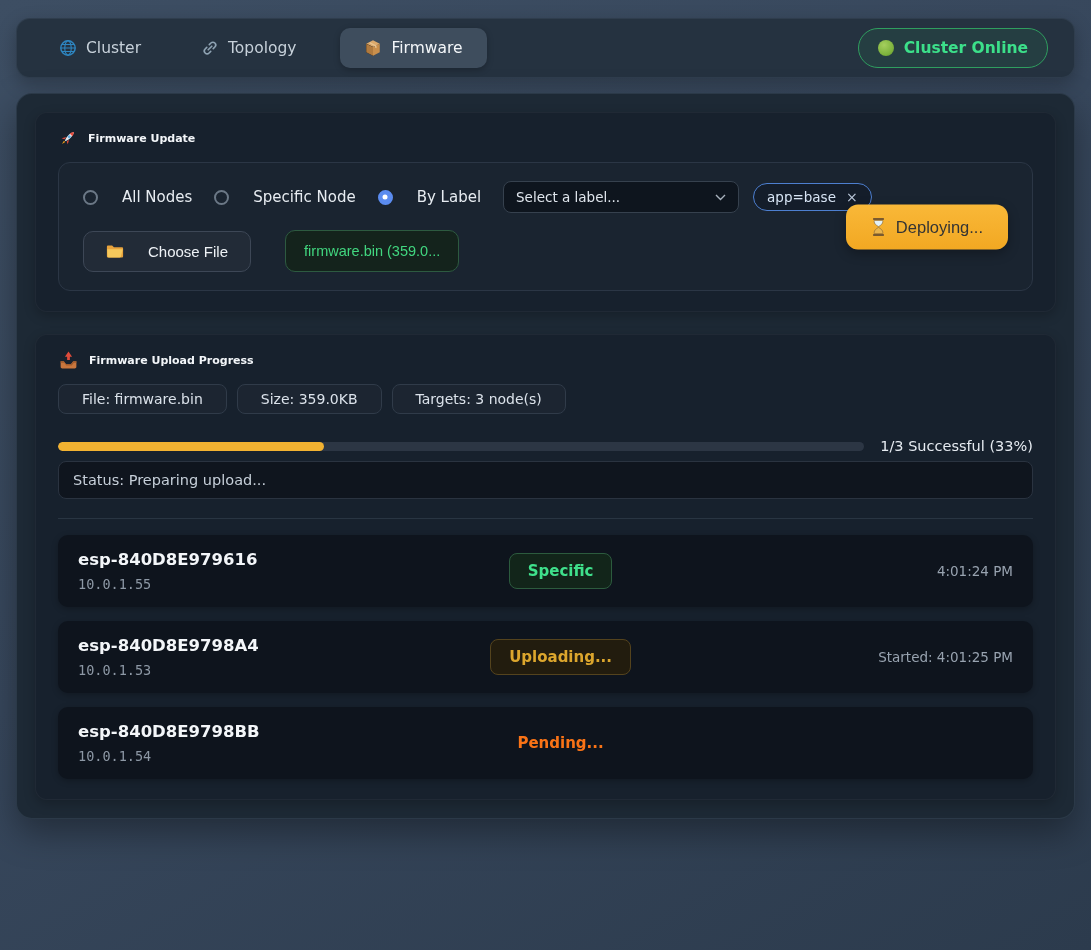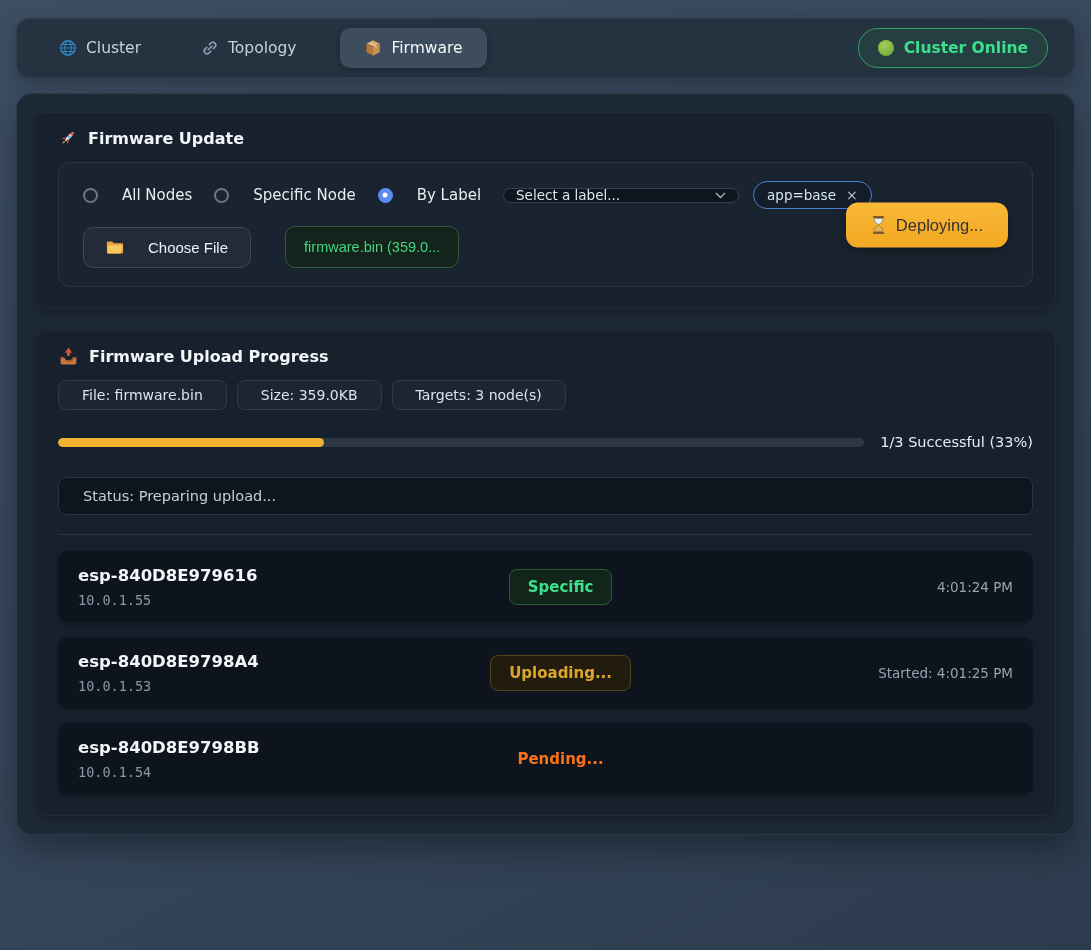--- a/index.html
+++ b/index.html
@@ -59,21 +59,21 @@
   .card {
     background: #17212d;
     border: 1px solid rgba(255,255,255,0.04);
     border-radius: 12px;
     padding: 15px 22px 20px 22px;
     box-shadow: 0 4px 12px rgba(0,0,0,0.22);
   }
   .card + .card { margin-top: 22px; }
   .card-title {
     display: flex; align-items: center; gap: 10px;
-    font-size: 16px; font-weight: bold; color: #f3f6f9;
+    font-size: 11px; font-weight: bold; color: #f3f6f9;
   }
 
   
   .form-box {
     margin-top: 14px;
     border: 1px solid #2b3645;
     background: rgba(255,255,255,0.015);
     border-radius: 12px;
     padding: 18px 24px;
     position: relative;
@@ -89,21 +89,21 @@
   .radio-option.checked .radio-circle {
     border-color: #5b8cf0; background: #5b8cf0;
   }
   .radio-option.checked .radio-circle::after {
     content: ""; position: absolute; left: 50%; top: 50%;
     width: 5px; height: 5px; border-radius: 50%; background: #fff;
     transform: translate(-50%, -50%);
   }
   .radio-label { font-size: 15px; color: #e7ecf1; }
   .label-select {
-    width: 236px; height: 15px;
+    width: 236px; height: 32px;
     background: #0e151e;
     border: 1px solid #36414e; border-radius: 8px;
     color: #dfe5ec; font-size: 13.5px;
     display: flex; align-items: center; justify-content: space-between;
     padding: 0 12px; cursor: pointer;
   }
   .label-tag {
     display: flex; align-items: center; gap: 10px;
     padding: 5px 13px; border-radius: 15px;
     border: 1px solid #4d7fd0; background: #141d2a;
@@ -135,23 +135,23 @@
     background: #1c2531; border: 1px solid #303b49; border-radius: 8px;
     color: #dbe2ea; font-size: 14px; padding: 6px 23px;
   }
   .progress-row { display: flex; align-items: center; gap: 16px; margin-top: 24px; }
   .progress-track {
     flex: 1; height: 9px; background: #2c3644; border-radius: 5px; overflow: hidden;
   }
   .progress-fill { height: 100%; background: #f2b231; border-radius: 5px; width: 0; }
   .progress-label { color: #e6ebf1; font-size: 14.5px; white-space: nowrap; }
   .status-box {
-    margin-top: 27px;
+    margin-top: 7px;
     background: #0f151e; border: 1px solid #2a3340; border-radius: 8px;
-    padding: 10px 24px; color: #c6cfd9; font-size: 14.5px;
+    padding: 10px 14px; color: #c6cfd9; font-size: 14.5px;
   }
   .divider { border: none; border-top: 1px solid rgba(170,195,220,0.12); margin: 19px 0 16px 0; }
 
   .node-row {
     background: #0e141d; border-radius: 10px;
     padding: 12px 20px; min-height: 72px;
     display: flex; align-items: center;
     box-shadow: 0 2px 6px rgba(0,0,0,0.25);
   }
   .node-row + .node-row { margin-top: 14px; }

